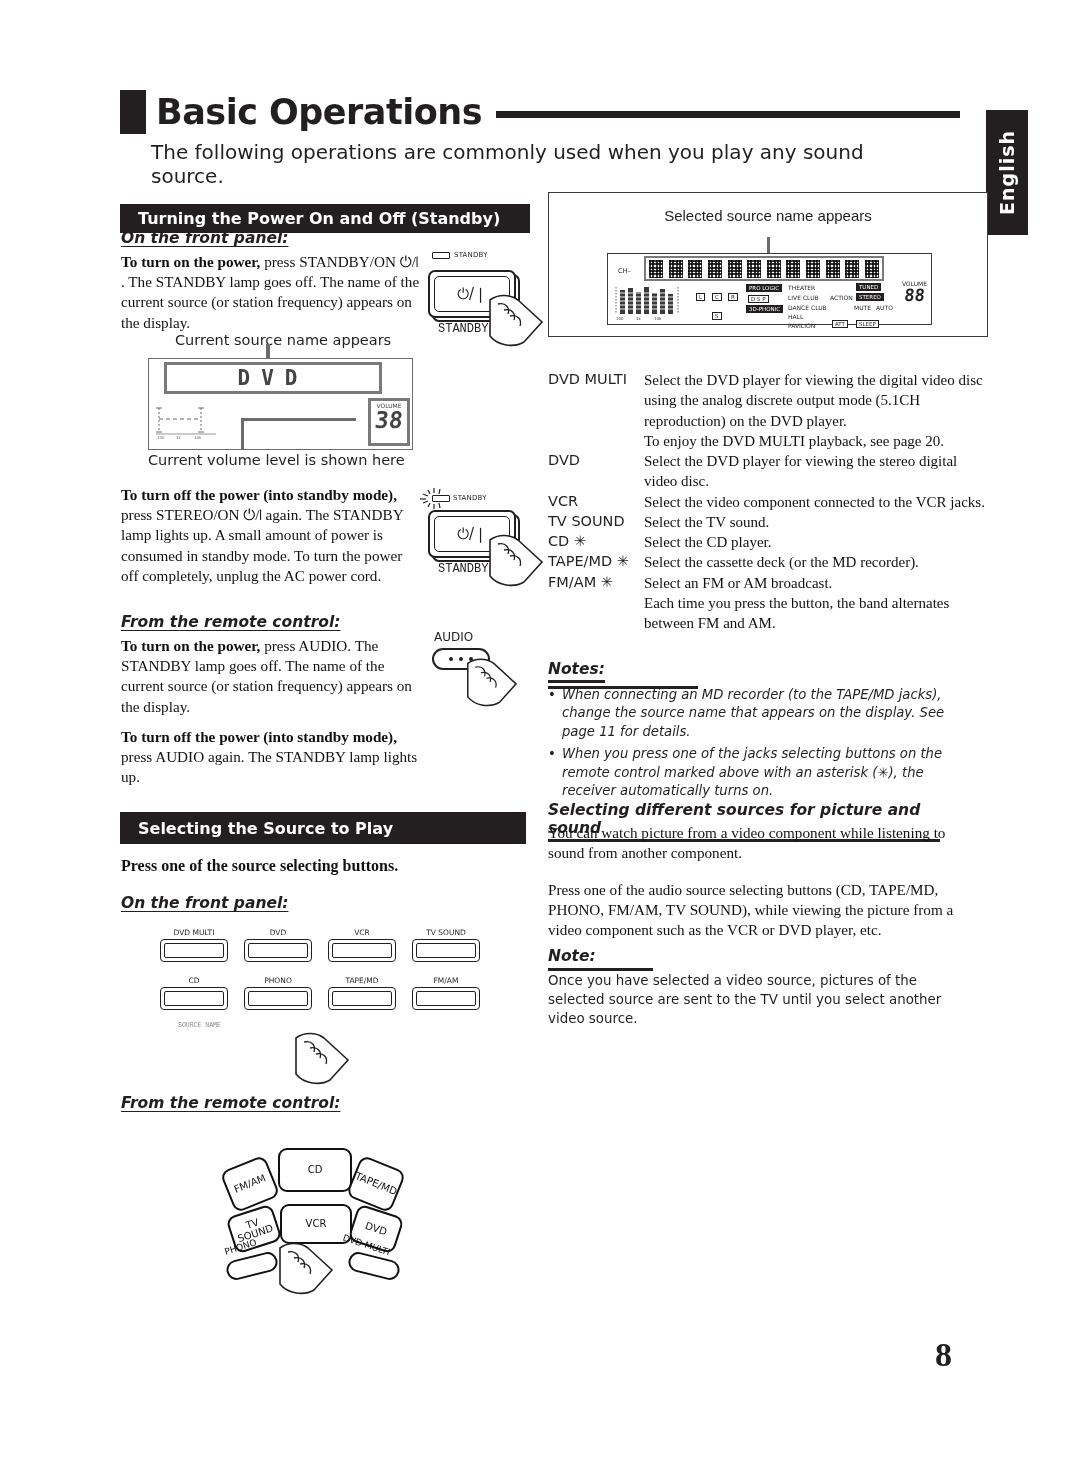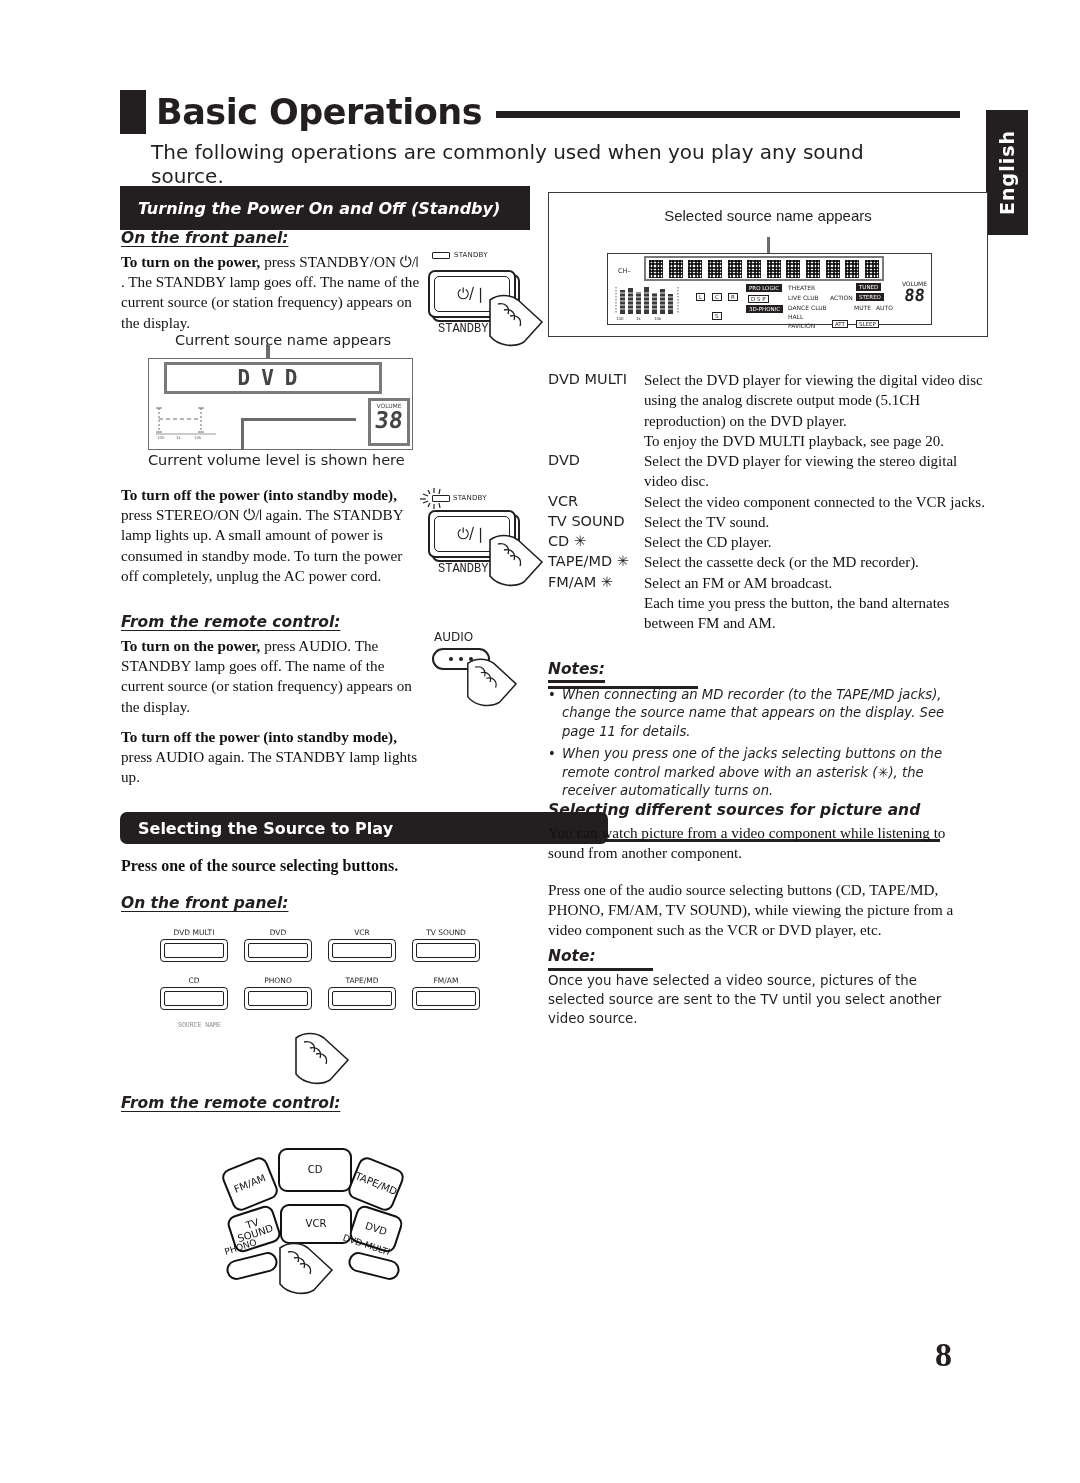--- a/index.html
+++ b/index.html
@@ -50,22 +50,22 @@
     letter-spacing:1px;
   }
 
   
   .secbar {
     position:absolute; background:#231f20; color:#fff;
     font-family:"DejaVu Sans", sans-serif; font-weight:bold; font-size:16px;
     display:flex; align-items:center; padding-left:16px;
     border:2px solid #231f20;
   }
-  #secbar-power { left:120px; top:186px; width:410px; height:44px;font-style:italic; }
-  #secbar-source { left:120px; top:812px; width:488px; height:32px;border-radius:7px; }
+  #secbar-power { left:120px; top:204px; width:410px; height:29px; }
+  #secbar-source { left:120px; top:812px; width:406px; height:32px; }
 
   
   .subhead {
     font-family:"DejaVu Sans", sans-serif;
     font-style:italic; font-weight:bold; font-size:15.5px;
     color:#231f20; text-decoration:underline; text-underline-offset:3px;
   }
   .body-ser { font-family:"Liberation Serif", serif; font-size:15.2px; line-height:1.33; color:#111; }
   .body-ser b { font-weight:bold; }
   .cap-sans { font-family:"DejaVu Sans", sans-serif; font-size:14.5px; color:#231f20; }

